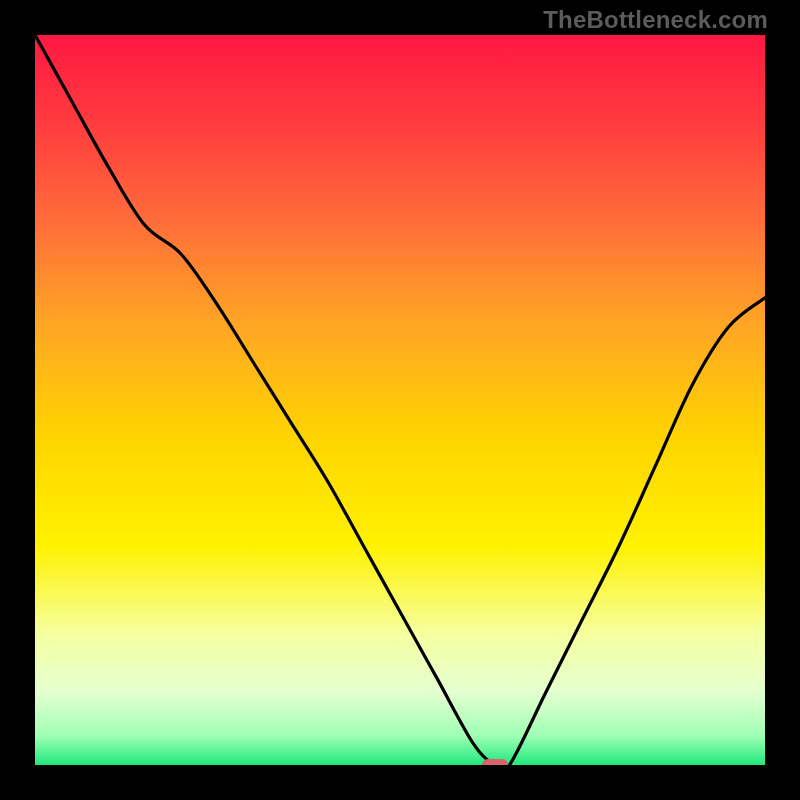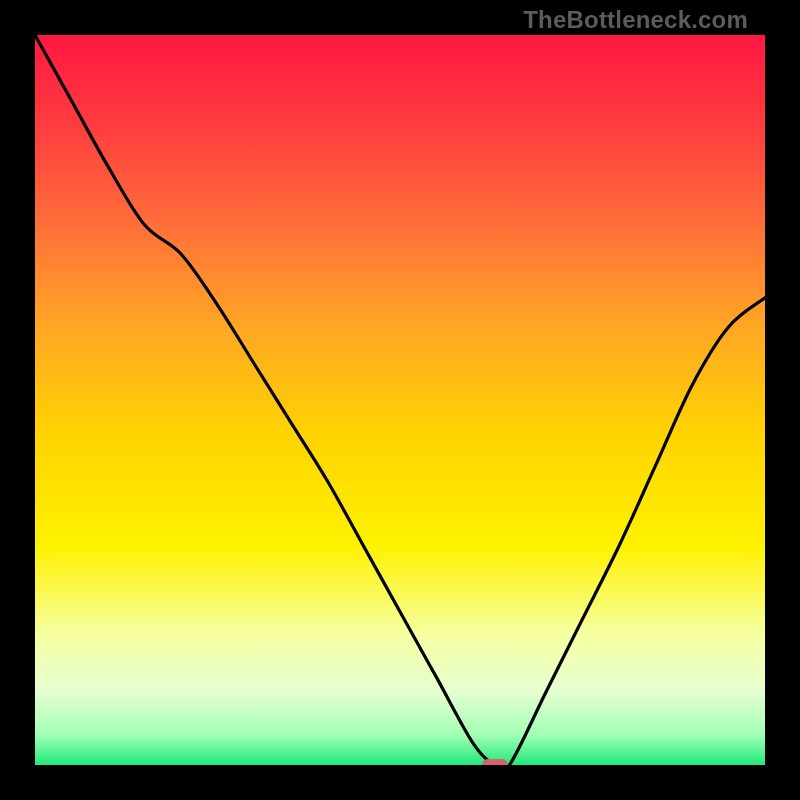--- a/index.html
+++ b/index.html
@@ -34,21 +34,21 @@
   .curve-svg {
     position: absolute;
     left: 0;
     top: 0;
     width: 100%;
     height: 100%;
   }
   .watermark {
     position: absolute;
     top: 6px;
-    right: 52px;
+    right: 32px;
     font-family: Arial, Helvetica, sans-serif;
     font-size: 24px;
     font-weight: 600;
     color: #5c5c5c;
     letter-spacing: 0.2px;
     text-align: center;
   }
   .marker {
     position: absolute;
     border-radius: 6px;

